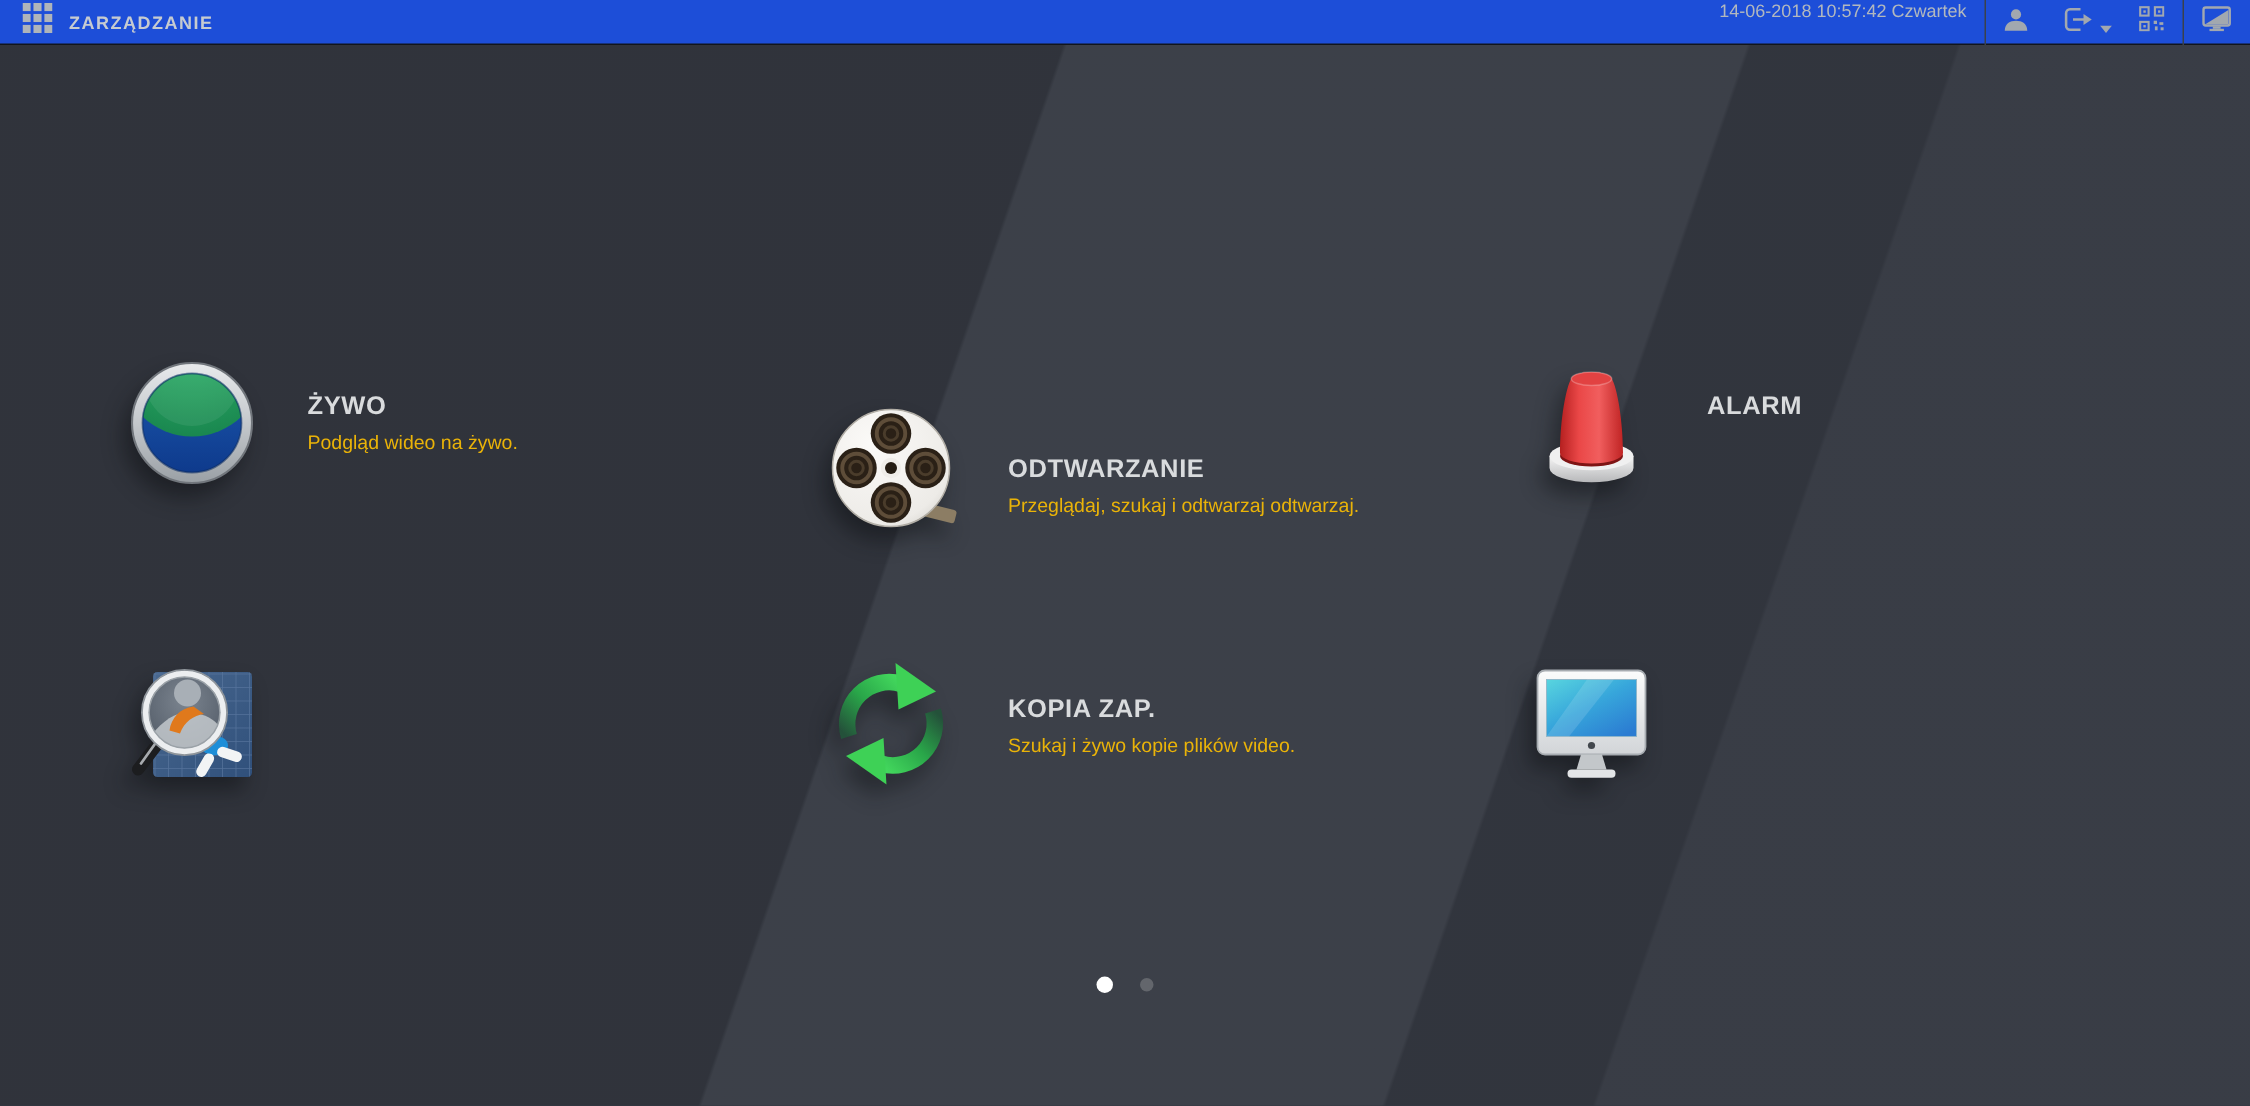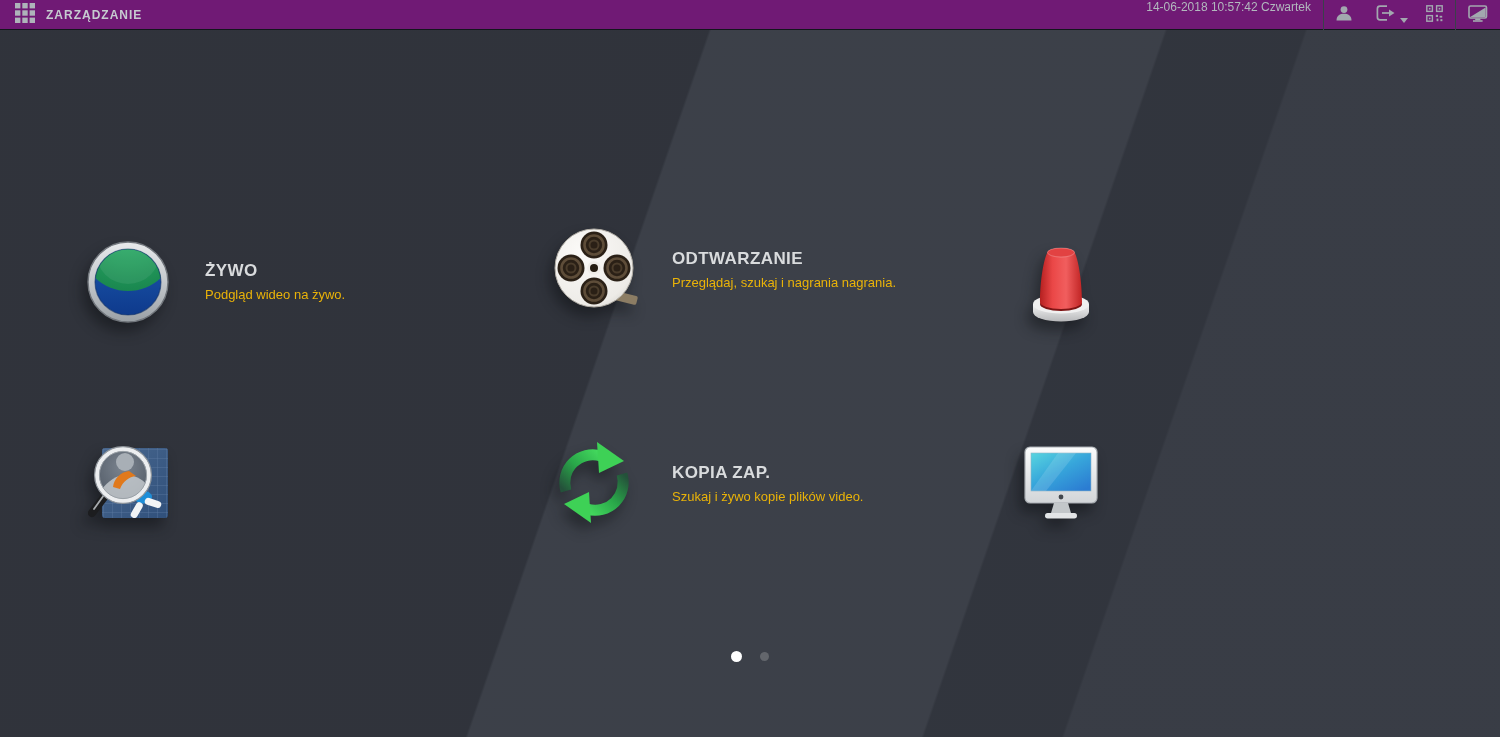--- a/index.html
+++ b/index.html
@@ -11,21 +11,21 @@
       rgba(0,0,0,0.10) 0%, rgba(0,0,0,0.10) 41%,
       rgba(255,255,255,0.035) 41.15%, rgba(255,255,255,0.035) 67%,
       rgba(0,0,0,0.07) 67.15%, rgba(0,0,0,0.07) 75%,
       rgba(255,255,255,0.018) 75.15%, rgba(255,255,255,0.018) 100%);
     position:relative;
   }
 
   
   .topbar {
     position:absolute; top:0; left:0; right:0; height:30px;
-    background:#701a75;
+    background:#1d4ed8;
     display:flex; align-items:center;
     border-bottom:1px solid #12161c;
   }
   .topbar-left { display:flex; align-items:center; gap:10px; padding-left:14px; }
   .grid-btn { width:22px; height:22px; display:flex; align-items:center; justify-content:center; cursor:pointer; }
   .topbar-title {
     color:#c6cbd0; font-size:12px; font-weight:bold; letter-spacing:1px;
   }
   .topbar-right { margin-left:auto; display:flex; height:100%; }
   .datetime { color:#b2b8be; font-size:12px; padding-right:12px; white-space:nowrap; }
@@ -43,21 +43,21 @@
   .menu-icon svg { filter:drop-shadow(-5px 9px 7px rgba(8,10,14,0.45)); }
   .menu-text { margin-left:34px; padding-top:22px; }
   .menu-title {
     color:#d9dbdd; font-size:17px; font-weight:bold; letter-spacing:0.4px;
     line-height:22px;
   }
   .menu-desc { margin-top:4px; }
   .menu-desc div { color:#eab308; font-size:13px; line-height:17px; }
 
   #item-live     { left:85px;   top:238px; }
-  #item-playback { left:552px;  top:226px; }
+  #item-playback { left:552px;  top:250px;align-items:center; }
   #item-alarm    { left:1018px; top:238px; }
   #item-ivs      { left:85px;   top:440px; }
   #item-backup   { left:552px;  top:440px; }
   #item-display  { left:1018px; top:440px; }
 
   
   .pagination {
     position:absolute; left:0; right:0; top:648px; height:16px;
     display:flex; align-items:center; justify-content:center; gap:18px;
   }
@@ -225,21 +225,21 @@
             <circle r="4.5" fill="none" stroke="#4a3c2b" stroke-width="2"></circle>
         </g>
       </g>
       <circle cx="42" cy="42" r="6.8" fill="#efede9"></circle>
       <circle cx="42" cy="42" r="4" fill="#241c12"></circle>
     </svg>
   </div>
   <div class="menu-text">
     <div class="menu-title">ODTWARZANIE</div>
     <div class="menu-desc">
-      <div>Przeglądaj, szukaj i nagrania nagrania.</div>
+      <div>Przeglądaj, szukaj i odtwarzaj odtwarzaj.</div>
     </div>
   </div>
 </div>
 
 <div class="menu-item" id="item-alarm">
   <div class="menu-icon">
     <svg width="86" height="86" viewBox="0 0 86 86">
       <defs>
         <linearGradient id="baseSide" x1="0" y1="0" x2="0" y2="1">
           <stop offset="0" stop-color="#f5f5f5"></stop>
@@ -254,20 +254,21 @@
       </defs>
       <path d="M15,66 L15,74 A28,9.5 0 0 0 71,74 L71,66 Z" fill="url(#baseSide)"></path>
       <ellipse cx="43" cy="66" rx="28" ry="9.5" fill="#f0f0f0"></ellipse>
       <ellipse cx="43" cy="66" rx="21" ry="7" fill="#7e1414"></ellipse>
       <path d="M22,64 C22,42 26,20 29.5,14.5 A13.5,4.5 0 0 1 56.5,14.5 C60,20 64,42 64,64 A21,7 0 0 1 22,64 Z" fill="url(#redG)"></path>
       <ellipse cx="43" cy="14.5" rx="13.5" ry="4.5" fill="#e24242"></ellipse>
       <ellipse cx="43" cy="14.5" rx="13.5" ry="4.5" fill="none" stroke="#ffffff" opacity="0.25" stroke-width="1"></ellipse>
     </svg>
   </div>
   <div class="menu-text">
+    <div class="menu-title">ALARM</div>
   </div>
 </div>
 
 <div class="menu-item" id="item-ivs">
   <div class="menu-icon">
     <svg width="86" height="86" viewBox="0 0 86 86">
       <defs>
         <linearGradient id="gridBg" x1="0" y1="0" x2="1" y2="1">
           <stop offset="0" stop-color="#49688f"></stop>
             <stop offset="1" stop-color="#30507b"></stop>

